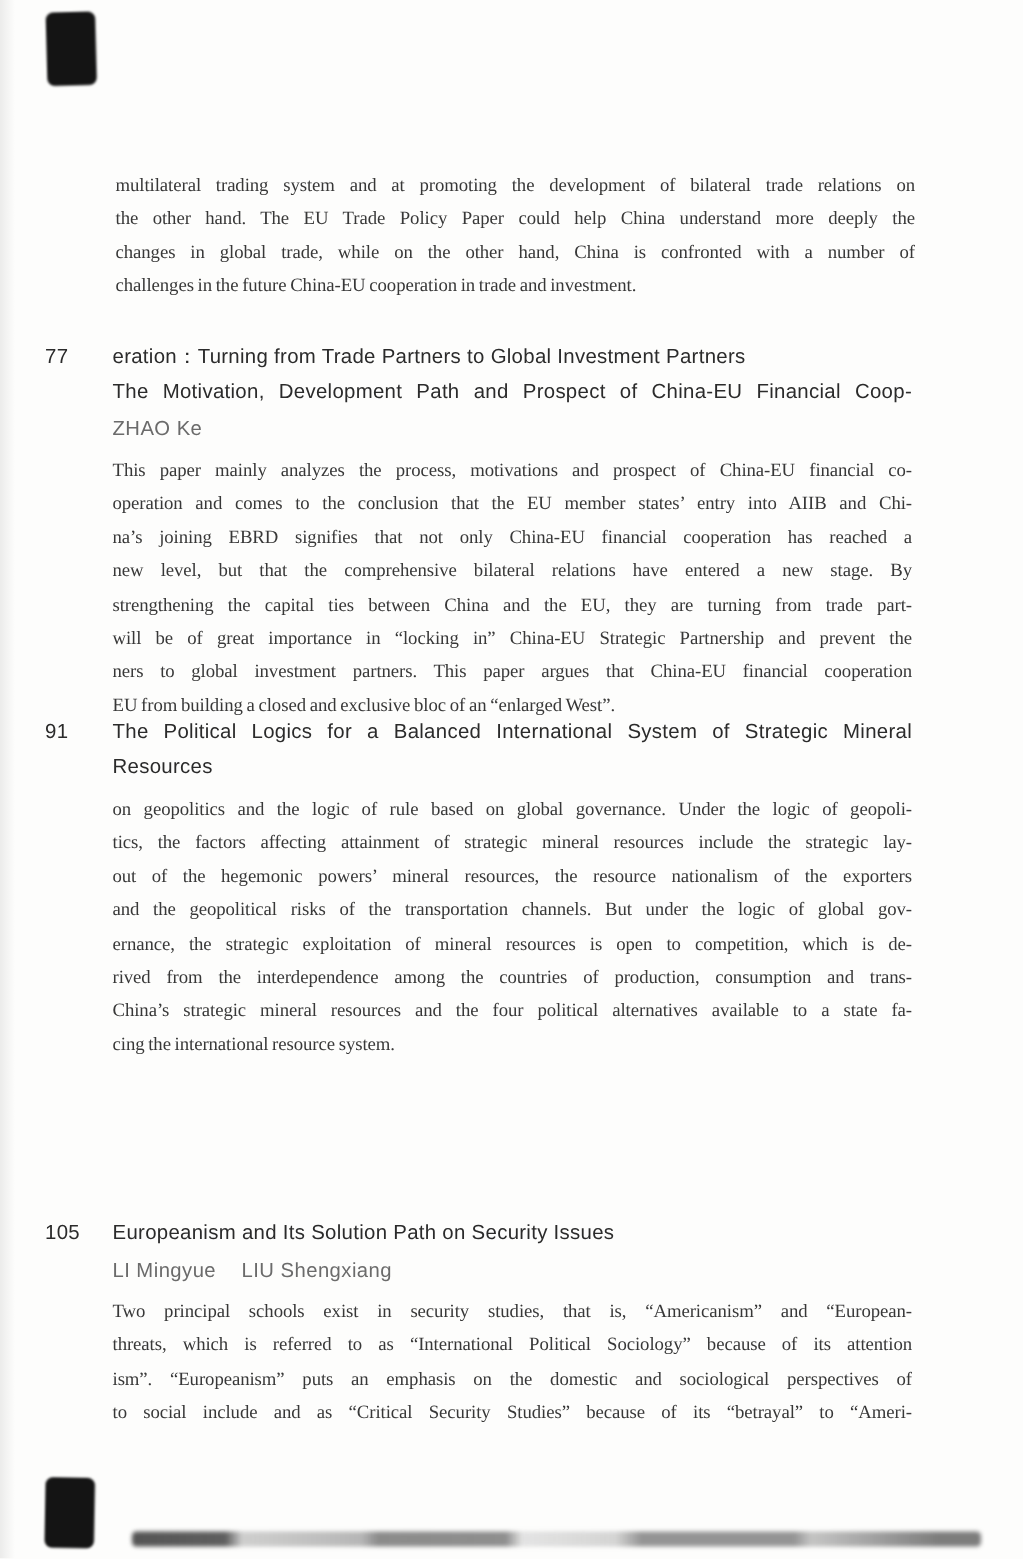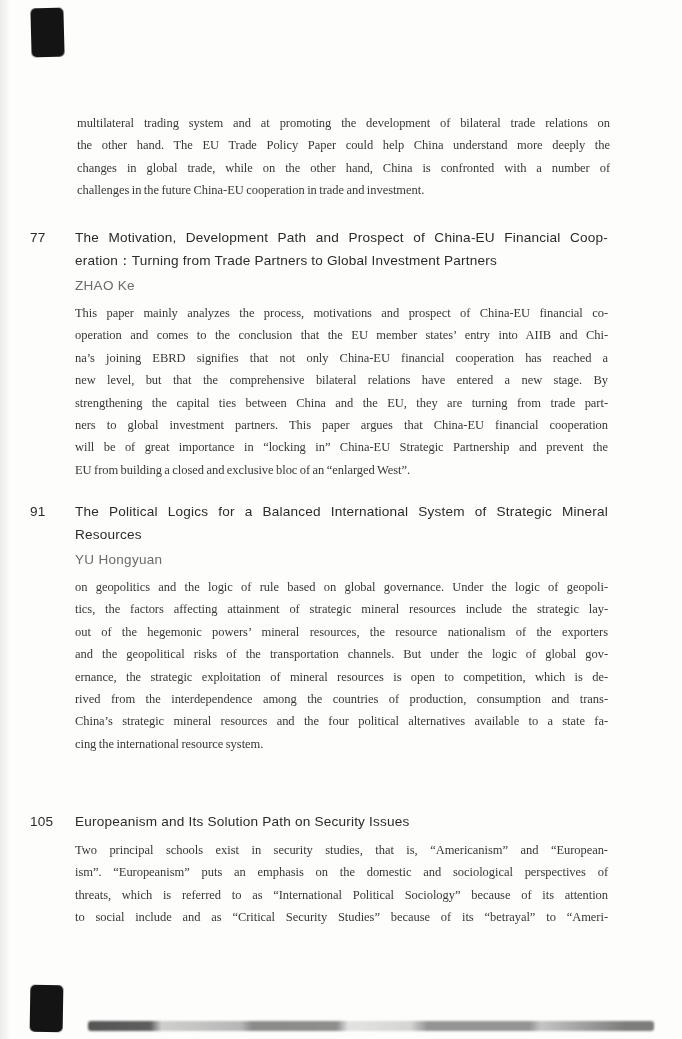--- a/index.html
+++ b/index.html
@@ -84,64 +84,64 @@
   <section class="block serif-par" style="top:112px">
       <div class="line">multilateral trading system and at promoting the development of bilateral trade relations on</div>
       <div class="line">the other hand. The EU Trade Policy Paper could help China understand more deeply the</div>
       <div class="line">changes in global trade, while on the other hand, China is confronted with a number of</div>
       <div class="line line-last">challenges in the future China-EU cooperation in trade and investment.</div>
     </section>
 
   <section class="entry" style="top:226px">
     <div class="num">77</div>
     <div class="title">
+        <div class="line line-last">eration：Turning from Trade Partners to Global Investment Partners</div>
         <div class="line">The Motivation, Development Path and Prospect of China-EU Financial Coop-</div>
-        <div class="line line-last">eration：Turning from Trade Partners to Global Investment Partners</div>
       </div>
     <div class="authors"><span>ZHAO Ke</span></div>
     <div class="abstract serif-par">
         <div class="line">This paper mainly analyzes the process, motivations and prospect of China-EU financial co-</div>
         <div class="line">operation and comes to the conclusion that the EU member states’ entry into AIIB and Chi-</div>
         <div class="line">na’s joining EBRD signifies that not only China-EU financial cooperation has reached a</div>
         <div class="line">new level, but that the comprehensive bilateral relations have entered a new stage. By</div>
         <div class="line">strengthening the capital ties between China and the EU, they are turning from trade part-</div>
+        <div class="line">will be of great importance in “locking in” China-EU Strategic Partnership and prevent the</div>
         <div class="line">ners to global investment partners. This paper argues that China-EU financial cooperation</div>
-        <div class="line">will be of great importance in “locking in” China-EU Strategic Partnership and prevent the</div>
         <div class="line line-last">EU from building a closed and exclusive bloc of an “enlarged West”.</div>
       </div>
   </section>
 
-  <section class="entry" style="top:500px">
+  <section class="entry" style="top:476px">
     <div class="num">91</div>
     <div class="title">
         <div class="line">The Political Logics for a Balanced International System of Strategic Mineral</div>
         <div class="line line-last">Resources</div>
       </div>
-    <div class="authors"><span>YU Hongyuan</span></div>
     <div class="abstract serif-par">
         <div class="line">on geopolitics and the logic of rule based on global governance. Under the logic of geopoli-</div>
         <div class="line">tics, the factors affecting attainment of strategic mineral resources include the strategic lay-</div>
         <div class="line">out of the hegemonic powers’ mineral resources, the resource nationalism of the exporters</div>
         <div class="line">and the geopolitical risks of the transportation channels. But under the logic of global gov-</div>
         <div class="line">ernance, the strategic exploitation of mineral resources is open to competition, which is de-</div>
         <div class="line">rived from the interdependence among the countries of production, consumption and trans-</div>
         <div class="line">China’s strategic mineral resources and the four political alternatives available to a state fa-</div>
         <div class="line line-last">cing the international resource system.</div>
       </div>
   </section>
 
   <section class="entry" style="top:810px">
     <div class="num">105</div>
     <div class="title">
         <div class="line line-last">Europeanism and Its Solution Path on Security Issues</div>
       </div>
+    <div class="authors"><span>LI Mingyue</span><span>LIU Shengxiang</span></div>
     <div class="abstract serif-par">
         <div class="line">Two principal schools exist in security studies, that is, “Americanism” and “European-</div>
+        <div class="line">threats, which is referred to as “International Political Sociology” because of its attention</div>
         <div class="line">ism”. “Europeanism” puts an emphasis on the domestic and sociological perspectives of</div>
-        <div class="line">threats, which is referred to as “International Political Sociology” because of its attention</div>
         <div class="line">to social include and as “Critical Security Studies” because of its “betrayal” to “Ameri-</div>
       </div>
   </section>
 
   <div class="blob blob-bottom"></div>
   <div class="bottom-band"></div>
 
 </div>
 
 </body></html>

